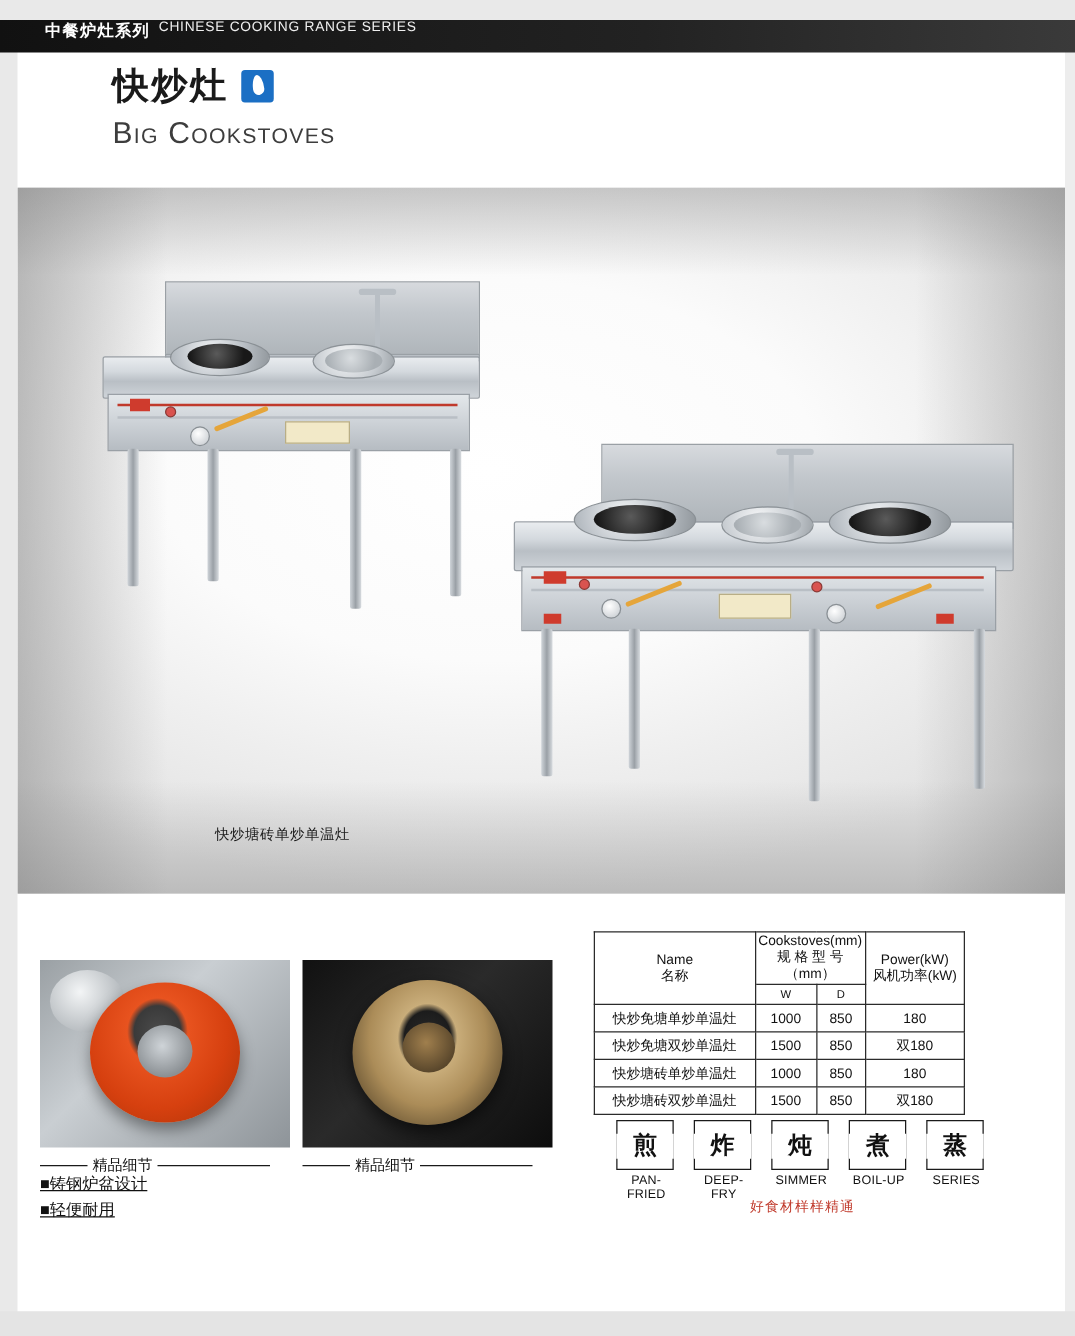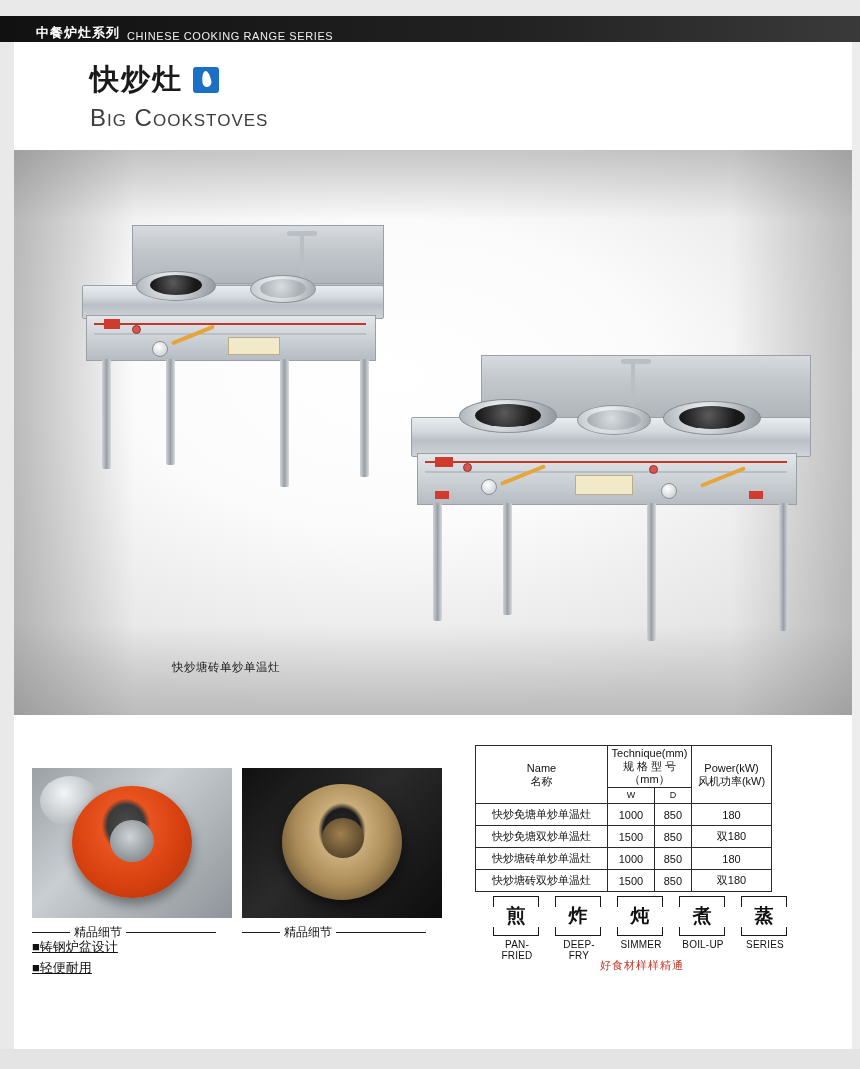--- a/index.html
+++ b/index.html
@@ -17,21 +17,21 @@
 
   
   .topbar {
     position: absolute;
     left: 0; top: 16px;
     width: 860px; height: 26px;
     background: linear-gradient(to right,#111 0%,#222 60%,#3a3a3a 100%);
   }
   .topbar .tb-inner {
     position: absolute; left: 36px; top: 0;
-    height: 26px; display: flex; align-items: flex-end; gap: 7px;
+    height: 26px; display: flex; align-items: flex-start; gap: 7px;
     color: #ffffff;
   }
   .tb-cn { font-size: 13px; letter-spacing: 1px; font-weight: 700; }
   .tb-en { font-size: 11px; letter-spacing: 0.6px; color: #efefef; }
 
   
   .strip-top {
     position: absolute; left: 0; top: 0; width: 860px; height: 16px;
     background: #e9e9e9;
   }
@@ -42,21 +42,21 @@
   .strip-left {
     position: absolute; left: 0; top: 0; width: 14px; height: 1069px;
     background: #e9e9e9;
   }
   .strip-right {
     position: absolute; right: 0; top: 0; width: 8px; height: 1069px;
     background: #ededed;
   }
 
   
-  .title-block { position: absolute; left: 90px; top: 60px; }
+  .title-block { position: absolute; left: 90px; top: 49px; }
   .title-cn-row { display: flex; align-items: center; gap: 10px; }
   .title-cn {
     font-size: 29px; font-weight: 700; color: #1a1a1a; letter-spacing: 2px;
   }
   .flame-badge {
     width: 26px; height: 26px; background: #1b6fc4; border-radius: 3px;
     position: relative;
   }
   .flame-badge:after {
     content: "";
@@ -357,21 +357,21 @@
 
   <div class="tech">
     <table class="spec">
       <thead>
         <tr>
           <th rowspan="2" style="width:132px;">
             <div>Name</div>
             <div>名称</div>
           </th>
           <th colspan="2" style="width:110px;">
-            <div>Technique(mm)</div>
+            <div>Cookstoves(mm)</div>
             <div>规 格 型 号（mm）</div>
           </th>
           <th rowspan="2" style="width:80px;">
             <div>Power(kW)</div>
             <div>风机功率(kW)</div>
           </th>
         </tr>
         <tr>
           <th class="hdr-sub">W</th>
           <th class="hdr-sub">D</th>

